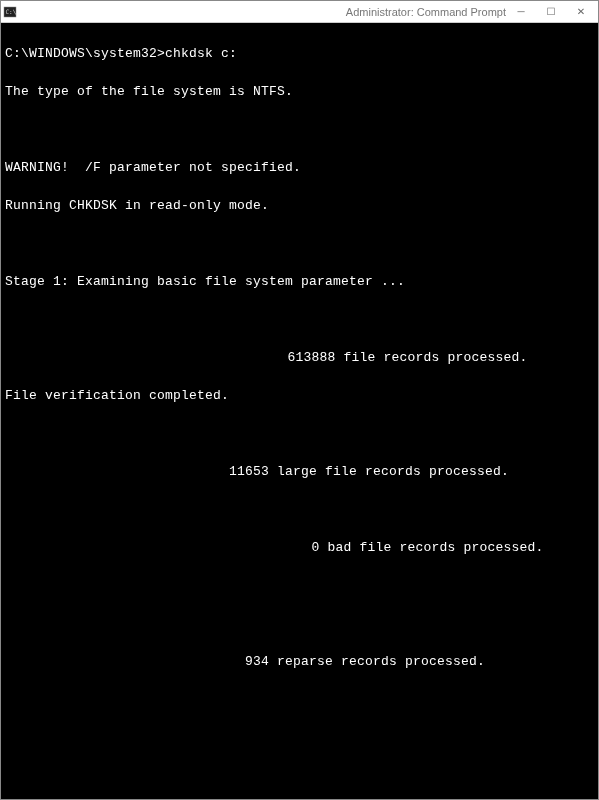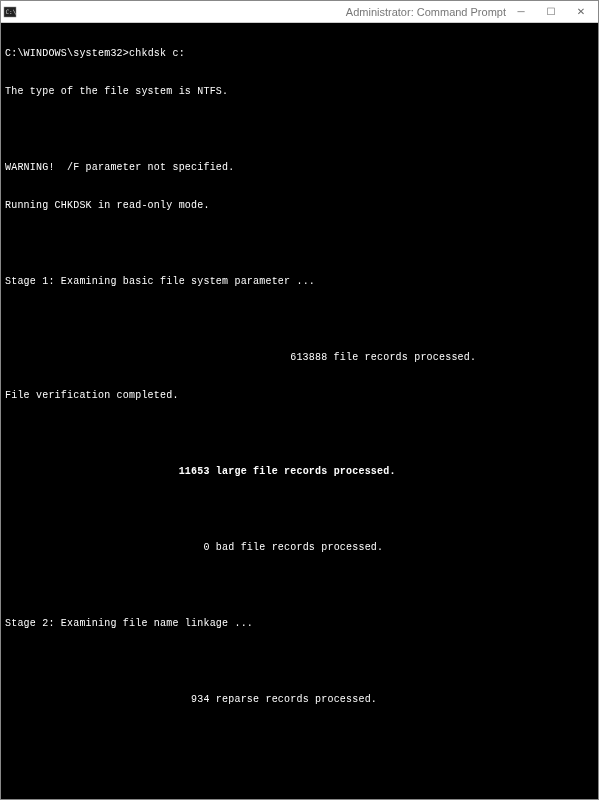--- a/index.html
+++ b/index.html
@@ -38,21 +38,21 @@
     display: flex;
     align-items: center;
     justify-content: center;
     color: #666;
     font-family: "Segoe UI Symbol", sans-serif;
     font-size: 10px;
   }
   .terminal {
     background: #000;
     color: #fff;
-    font-size: 10px;
+    font-size: 13px;
     line-height: 19px;
     padding: 2px 4px;
     white-space: pre;
     height: calc(100% - 22px);
     overflow: hidden;
     letter-spacing: 0.2px;
   }
   .line { display: block; white-space: pre; }
   .right-line { white-space: pre; }
 </style>
@@ -80,27 +80,26 @@
 <span class="line"> </span>
 <span class="line">WARNING!  /F parameter not specified.</span>
 <span class="line">Running CHKDSK in read-only mode.</span>
 <span class="line"> </span>
 <span class="line">Stage 1: Examining basic file system parameter ...</span>
 <span class="line"> </span>
 <span class="right-line" style="display: block; text-align: center;">                           613888 file records processed.
 </span>
 <span class="line">File verification completed.</span>
 <span class="line"> </span>
-<span class="right-line" style="display: block; font-weight: bold;">                            11653 large file records processed.
+<span class="right-line" style="display: block;">                            11653 large file records processed.
 </span>
 <span class="line"> </span>
-<span class="right-line" style="display: block;">                                0 bad file records processed.
+<span class="right-line" style="display: block; text-align: center;">                                0 bad file records processed.
 </span>
 <span class="line"> </span>
-<span class="line">Stage 2: Examining file name linkage ...</span>
 <span class="line"> </span>
 <span class="right-line" style="display: block;">                              934 reparse records processed.
 </span>
 <span class="line"> </span>
 
 
 
 
 
 

